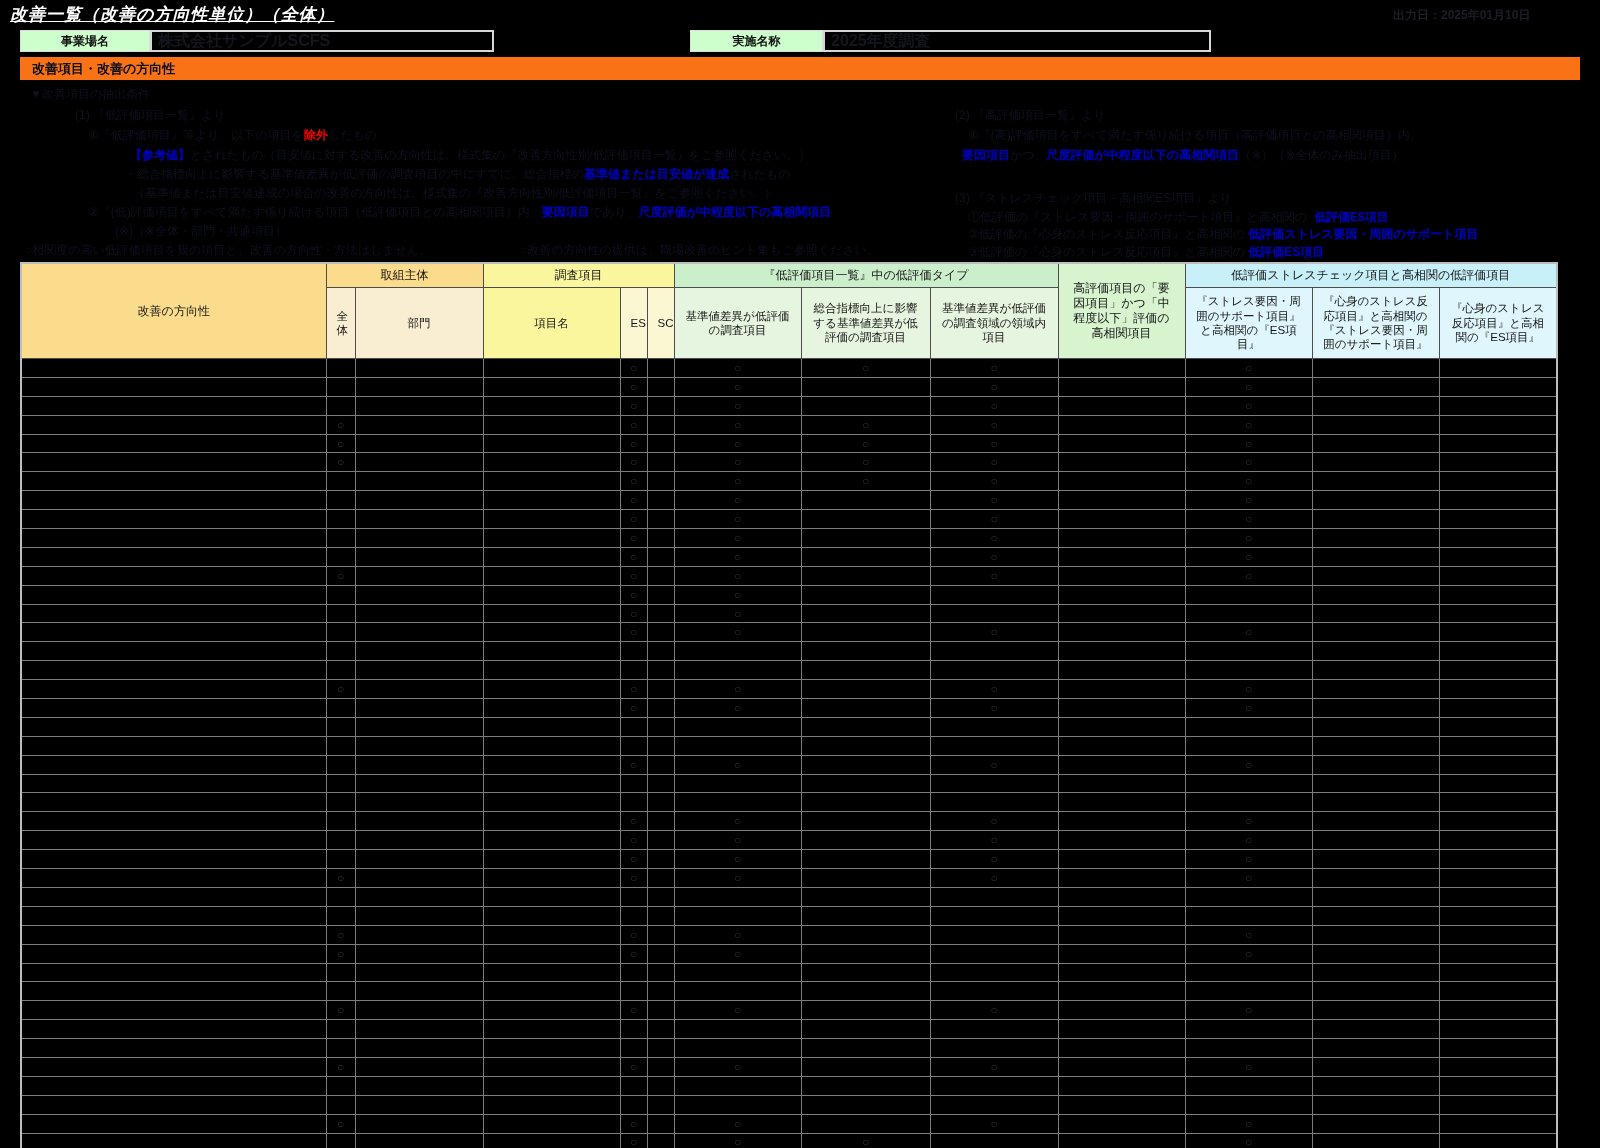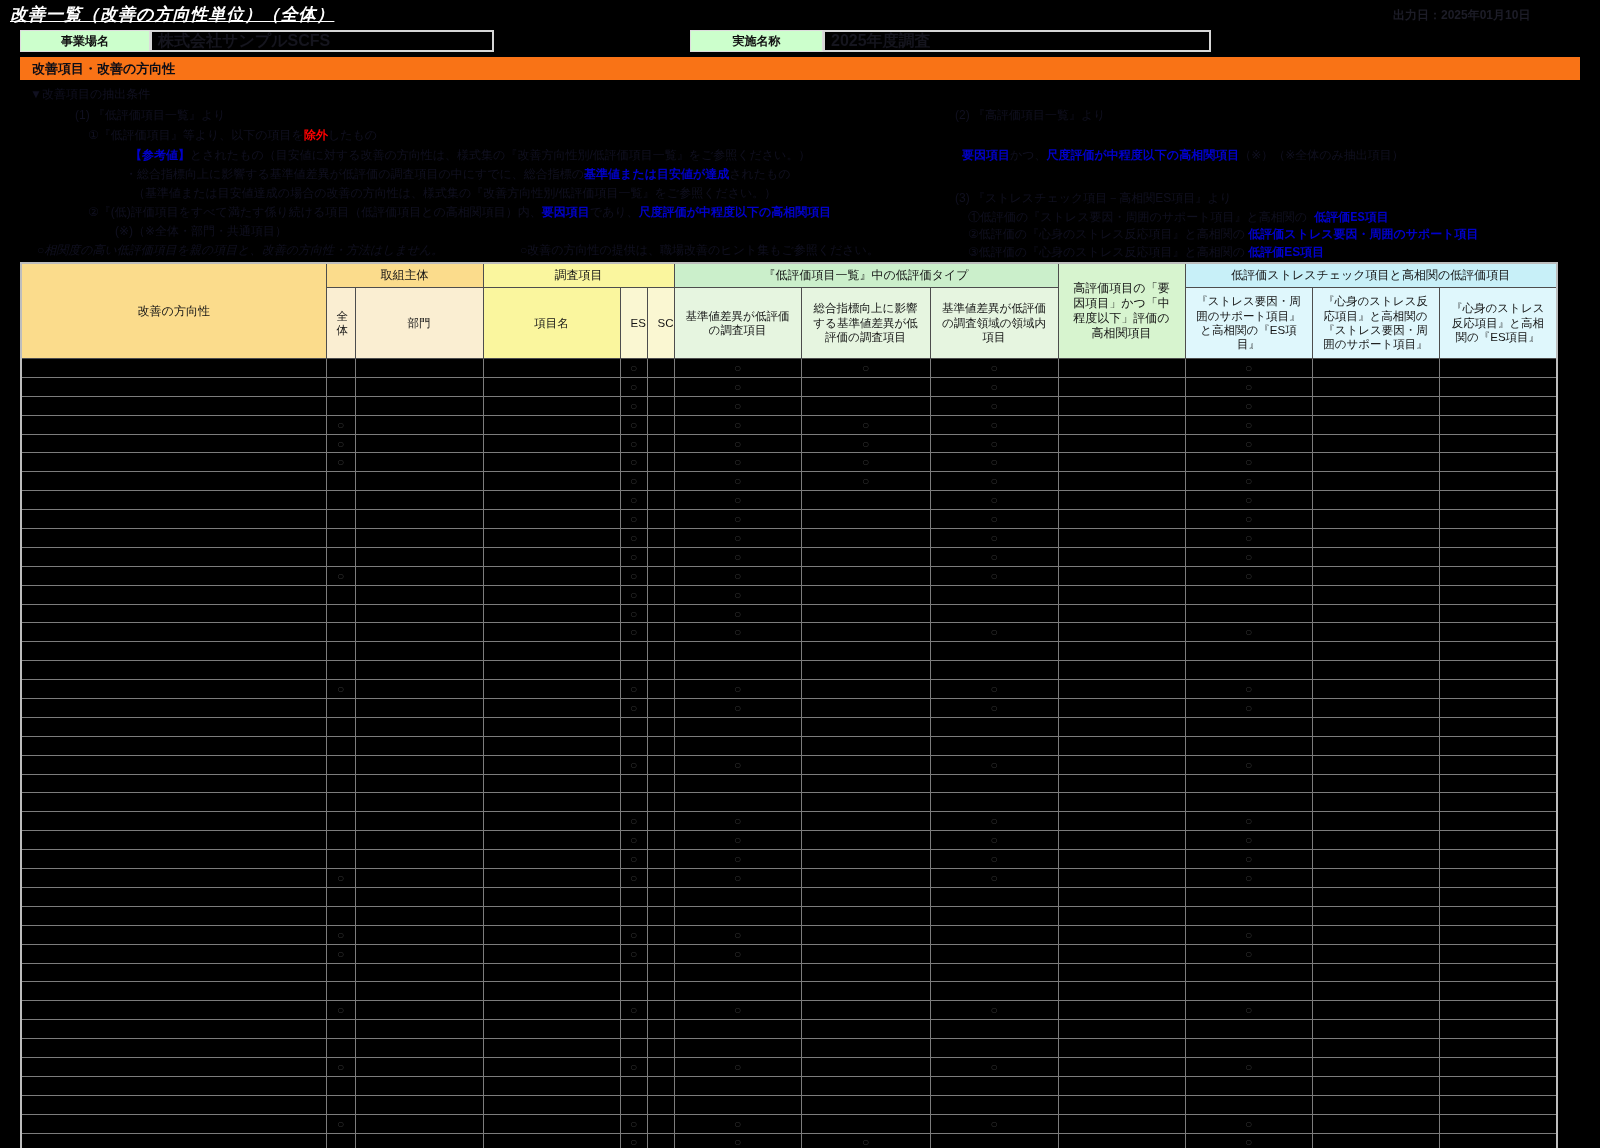--- a/index.html
+++ b/index.html
@@ -63,23 +63,24 @@
 
 <div class="abs" id="notes">
     <div class="note-line" style="left: 30px; top: 86px;"><span class="seg-d">▼改善項目の抽出条件</span></div>
     <div class="note-line" style="left: 75px; top: 107px;"><span class="seg-d">(1) 『低評価項目一覧』より</span></div>
     <div class="note-line" style="left: 88px; top: 127px;"><span class="seg-d">①『低評価項目』等より、以下の項目を</span><span class="seg-r">除外</span><span class="seg-d">したもの</span></div>
     <div class="note-line" style="left: 130px; top: 147px;"><span class="seg-b">【参考値】</span><span class="seg-d">とされたもの（目安値に対する改善の方向性は、様式集の『改善方向性別/低評価項目一覧』をご参照ください。）</span></div>
     <div class="note-line" style="left: 105px; top: 166px; margin-left: 20px;"><span class="seg-d">・総合指標向上に影響する基準値差異が低評価の調査項目の中にすでに、総合指標の</span><span class="seg-b">基準値または目安値が達成</span><span class="seg-d">されたもの</span></div>
     <div class="note-line" style="left: 133px; top: 185px;"><span class="seg-d">（基準値または目安値達成の場合の改善の方向性は、様式集の『改善方向性別/低評価項目一覧』をご参照ください。）</span></div>
     <div class="note-line" style="left: 88px; top: 204px;"><span class="seg-d">②『(低)評価項目をすべて満たす係り続ける項目（低評価項目との高相関項目）内、</span><span class="seg-b">要因項目</span><span class="seg-d">であり、</span><span class="seg-b">尺度評価が中程度以下の高相関項目</span></div>
     <div class="note-line" style="left: 115px; top: 223px;"><span class="seg-d">(※)（※全体・部門・共通項目）</span></div>
-    <div class="note-line" style="left: 37px; top: 242px; font-style: italic;"><span class="seg-d">○相関度の高い低評価項目を親の項目と、改善の方向性・方法はしません。</span></div>
+    <div class="note-line" style="left: 25px; top: 242px;"><span class="seg-d">○相関度の高い低評価項目を親の項目と、改善の方向性・方法はしません。</span></div>
     <div class="note-line" style="left: 520px; top: 242px;"><span class="seg-d">○改善の方向性の提供は、職場改善のヒント集もご参照ください。</span></div>
     <div class="note-line" style="left: 955px; top: 107px;"><span class="seg-d">(2) 『高評価項目一覧』より</span></div>
+    <div class="note-line" style="left: 968px; top: 127px;"><span class="seg-d">①『(高)評価項目をすべて満たす係り続ける項目（高評価項目との高相関項目）内、</span></div>
     <div class="note-line" style="left: 962px; top: 147px;"><span class="seg-b">要因項目</span><span class="seg-d">かつ、</span><span class="seg-b">尺度評価が中程度以下の高相関項目</span><span class="seg-d">（※）（※全体のみ抽出項目）</span></div>
     <div class="note-line" style="left: 955px; top: 190px;"><span class="seg-d">(3) 『ストレスチェック項目－高相関ES項目』より</span></div>
     <div class="note-line" style="left: 968px; top: 209px; font-family: Liberation Mono, monospace;"><span class="seg-d">①低評価の『ストレス要因・周囲のサポート項目』と高相関の </span><span class="seg-b">低評価ES項目</span></div>
     <div class="note-line" style="left: 968px; top: 226px;"><span class="seg-d">②低評価の『心身のストレス反応項目』と高相関の </span><span class="seg-b">低評価ストレス要因・周囲のサポート項目</span></div>
     <div class="note-line" style="left: 968px; top: 244px;"><span class="seg-d">③低評価の『心身のストレス反応項目』と高相関の </span><span class="seg-b">低評価ES項目</span></div>
   </div>
 
 <div class="abs" id="table-wrap">
   <table id="grid">
     <colgroup>

